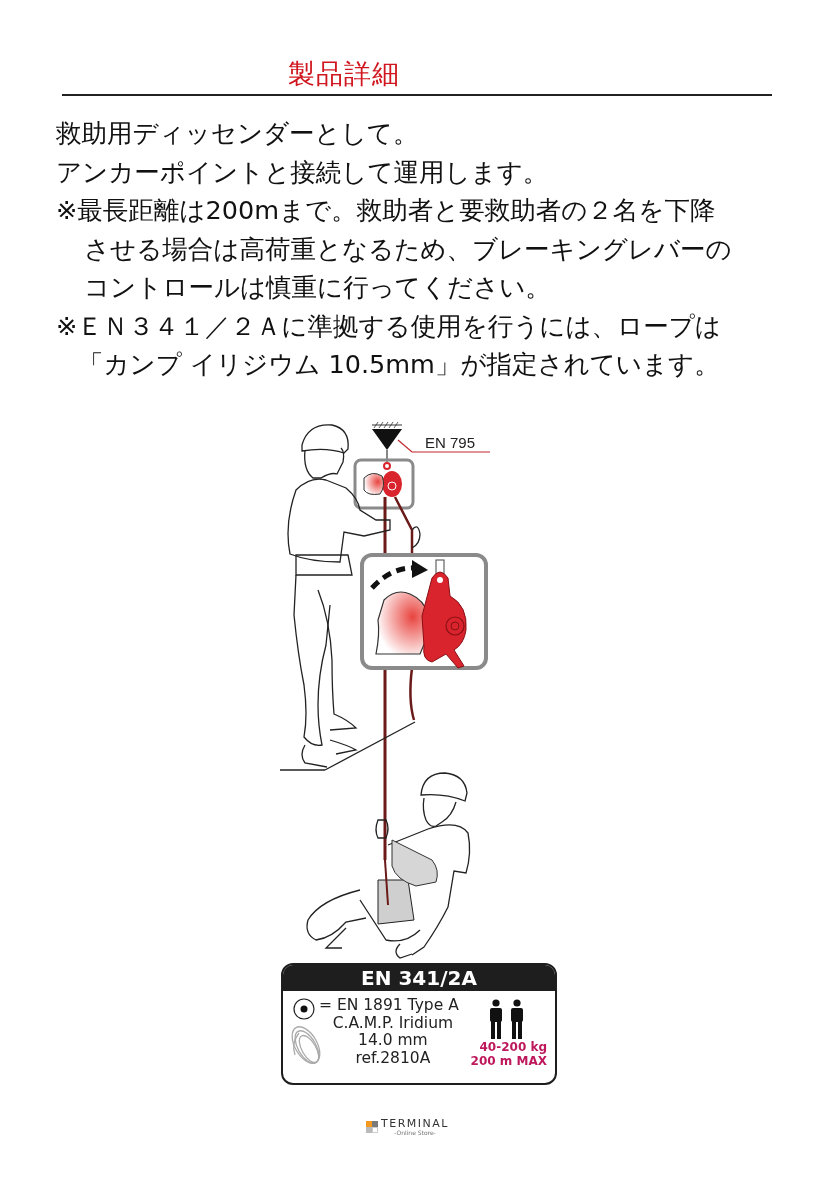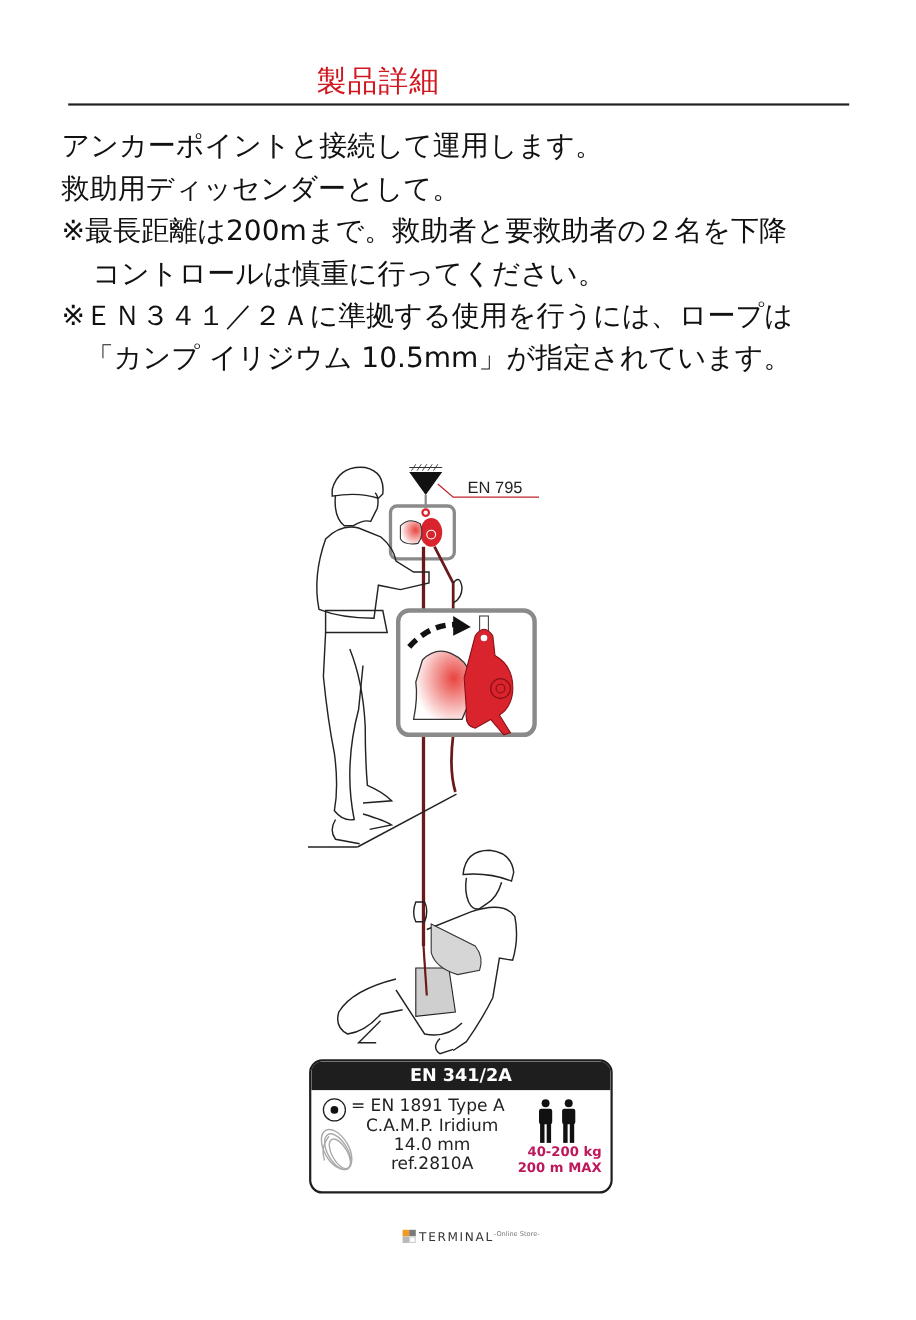--- a/index.html
+++ b/index.html
@@ -4,40 +4,41 @@
 <style>
   html, body { margin: 0; padding: 0; background: #ffffff; }
   body { width: 833px; height: 1200px; position: relative; overflow: hidden; font-family: "DejaVu Sans", "Liberation Sans", sans-serif; color: #1a1a1a; }
   .title { position: absolute; left: 0; width: 688px; top: 56px; text-align: center; font-size: 27px; color: #d0161e; letter-spacing: 1px; }
   .rule { position: absolute; left: 62px; width: 710px; top: 94px; height: 2px; background: #222; }
   .body-text { position: absolute; left: 56px; top: 114px; width: 740px; font-size: 25.5px; line-height: 38.5px; color: #111; }
   .body-text .line { white-space: nowrap; display: block; }
   .indent { padding-left: 28px; }
   .figure { position: absolute; left: 270px; top: 415px; width: 300px; height: 680px; }
   .label-box { position: absolute; left: 281px; top: 963px; width: 272px; height: 118px; border: 2.5px solid #1e1e1e; border-radius: 12px; overflow: hidden; background: #fff; }
-  .label-head { background: #1e1e1e; color: #fff; text-align: center; font-weight: bold; font-size: 16px; height: 26px; line-height: 26px; }
+  .label-head { background: #1e1e1e; color: #fff; text-align: center; font-weight: bold; font-size: 20px; height: 26px; line-height: 26px; }
   .label-text { position: absolute; left: 44px; top: 32px; font-size: 15.5px; line-height: 17.5px; color: #222; text-align: center; }
   .label-text .eq { margin-left: -8px; }
   .label-right { position: absolute; right: 8px; top: 76px; text-align: right; font-size: 12px; font-weight: bold; line-height: 13.5px; color: #be185d; }
   .logo { position: absolute; left: 366px; top: 1118px; display: flex; align-items: center; }
   .logo-mark { width: 12px; height: 12px; display: grid; grid-template-columns: 6px 6px; grid-template-rows: 6px 6px; margin-right: 3px; }
-  .logo-text { display: flex; flex-direction: row; line-height: 1; }
+  .logo-text { display: flex; flex-direction: column; line-height: 1; }
   .logo-name { font-size: 11px; letter-spacing: 1.5px; color: #333; }
   .logo-sub { font-size: 6px; color: #777; text-align: center; margin-top: 1px; }
 </style>
 </head>
 <body>
 
 <div class="title">製品詳細</div>
 <div class="rule"></div>
 
 <div class="body-text">
+  <span class="line">救助用ディッセンダーとして。</span>
   <span class="line">アンカーポイントと接続して運用します。</span>
-  <span class="line">救助用ディッセンダーとして。</span>
   <span class="line">※最長距離は200mまで。救助者と要救助者の２名を下降</span>
+  <span class="line indent">させる場合は高荷重となるため、ブレーキングレバーの</span>
   <span class="line indent">コントロールは慎重に行ってください。</span>
   <span class="line">※ＥＮ３４１／２Ａに準拠する使用を行うには、ロープは</span>
   <span class="line" style="padding-left:22px">「カンプ イリジウム 10.5mm」が指定されています。</span>
 </div>
 
 <svg class="figure" viewBox="270 415 300 680" width="300" height="680" style="position:absolute;left:270px;top:415px;">
   <defs>
     <radialGradient id="fistGrad" cx="70%" cy="40%" r="70%">
       <stop offset="0%" stop-color="#e8443f"></stop>
       <stop offset="100%" stop-color="#ffffff"></stop>

